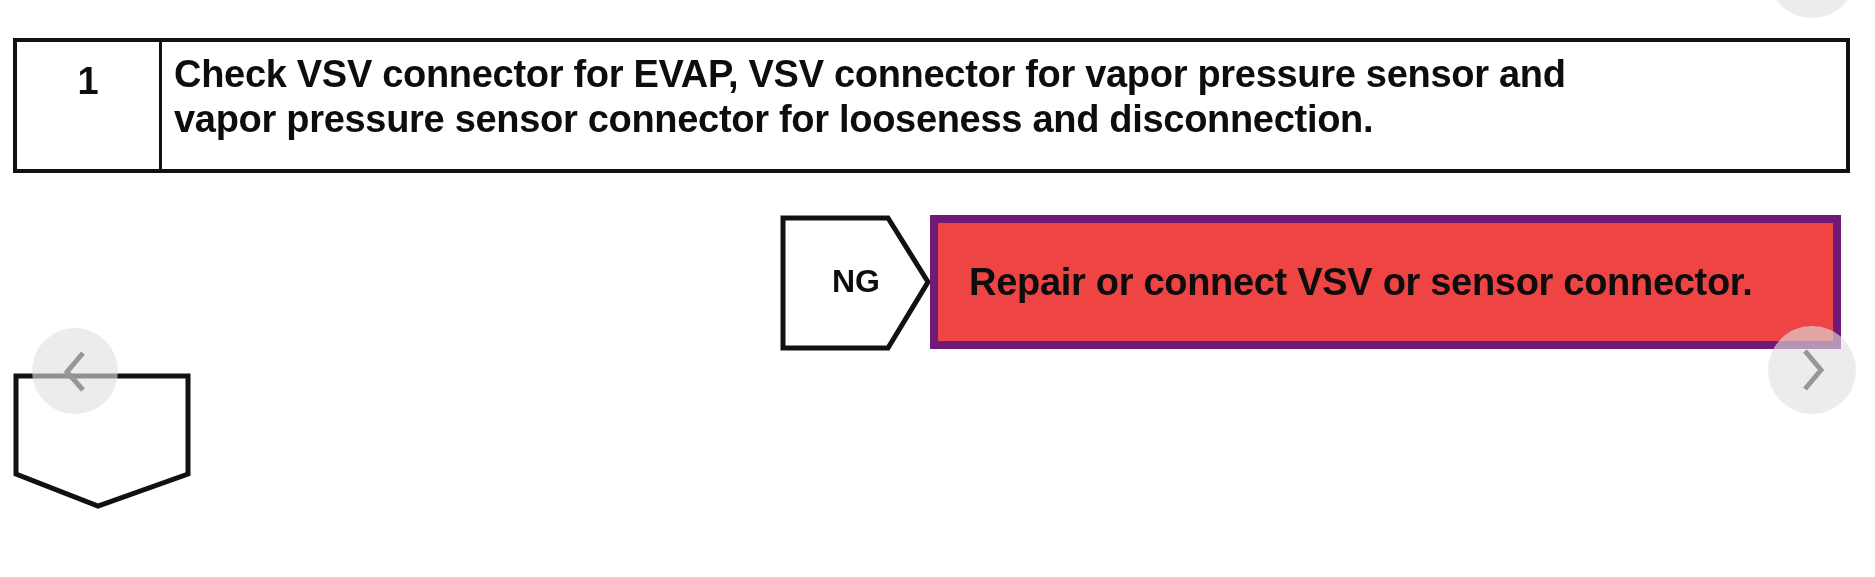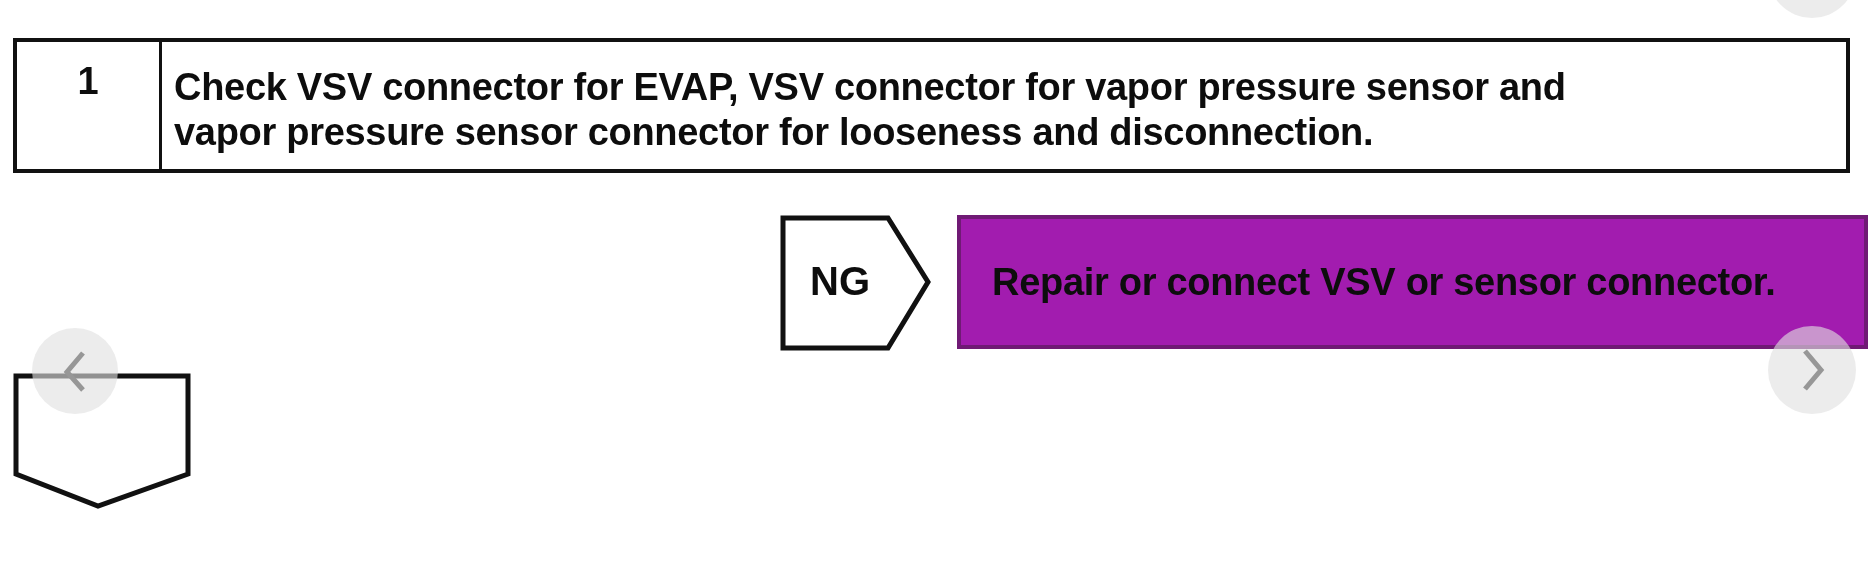--- a/index.html
+++ b/index.html
@@ -31,55 +31,55 @@
     box-sizing: border-box;
     border-right: 3px solid #111;
     text-align: center;
     padding-top: 18px;
     font-size: 38px;
     font-weight: bold;
     flex: 0 0 auto;
   }
   .step-instruction {
     flex: 1;
-    padding: 23px 0 0 12px;
+    padding: 10px 0 0 12px;
     font-size: 38px;
     line-height: 45px;
     font-weight: bold;
     white-space: pre;
     letter-spacing: -0.3px;
   }
   
   .ng-shape {
     position: absolute;
     left: 780px; top: 215px;
   }
   .ng-label {
     position: absolute;
-    left: 784px; top: 215px;
+    left: 800px; top: 215px;
     width: 112px; height: 133px;
     display: flex;
     align-items: center;
     justify-content: center;
-    font-size: 40px;
+    font-size: 32px;
     font-weight: bold;
   }
   .action-box {
     position: absolute;
-    left: 957px; top: 215px;
+    left: 930px; top: 215px;
     width: 911px; height: 134px;
     box-sizing: border-box;
-    border: 4px solid #701a75;
+    border: 8px solid #701a75;
     display: flex;
     align-items: center;
     padding-left: 31px;
     font-size: 38px;
     font-weight: bold;
     letter-spacing: -0.3px;
-    background: #a21caf;
+    background: #ef4444;
   }
   
   .ok-shape {
     position: absolute;
     left: 13px; top: 373px;
   }
   .ok-label {
     position: absolute;
     left: 13px; top: 373px;
     width: 177px; height: 102px;

